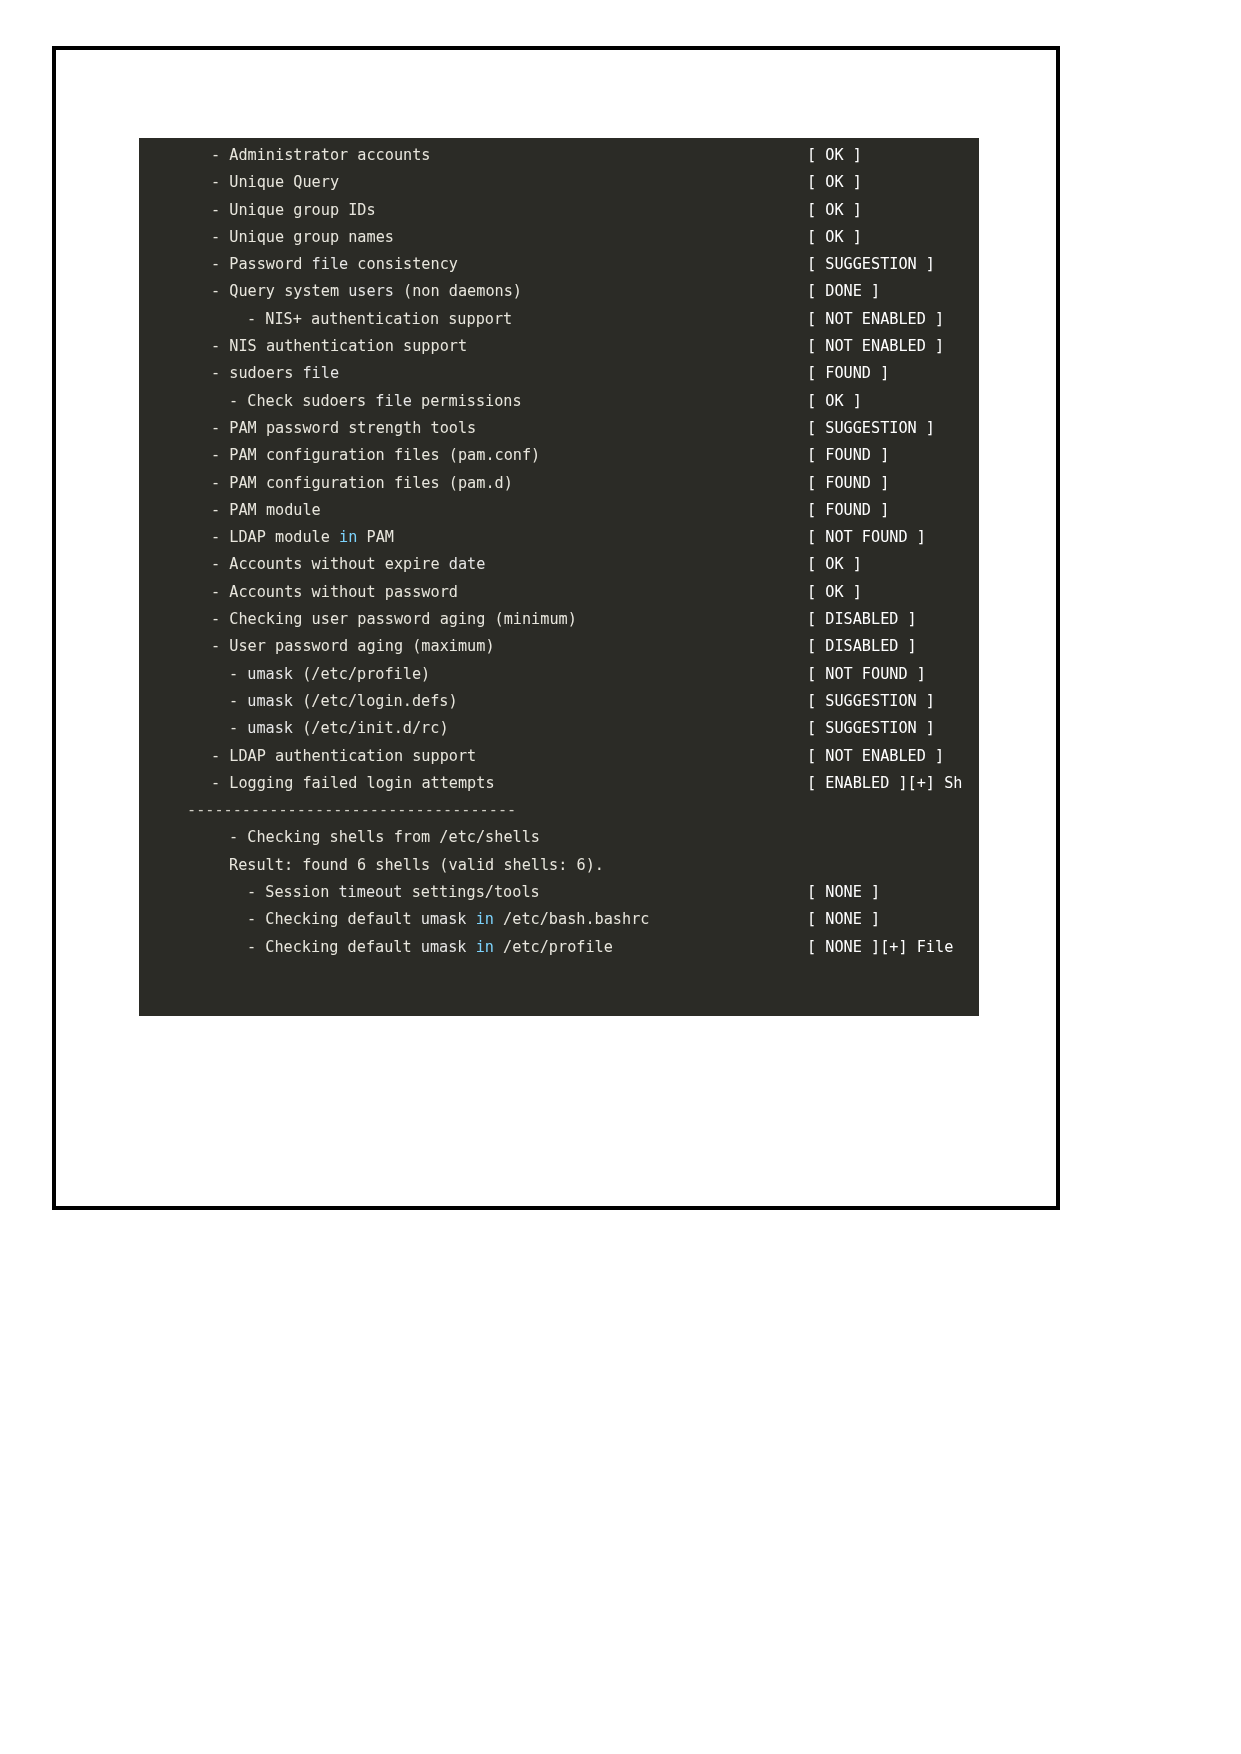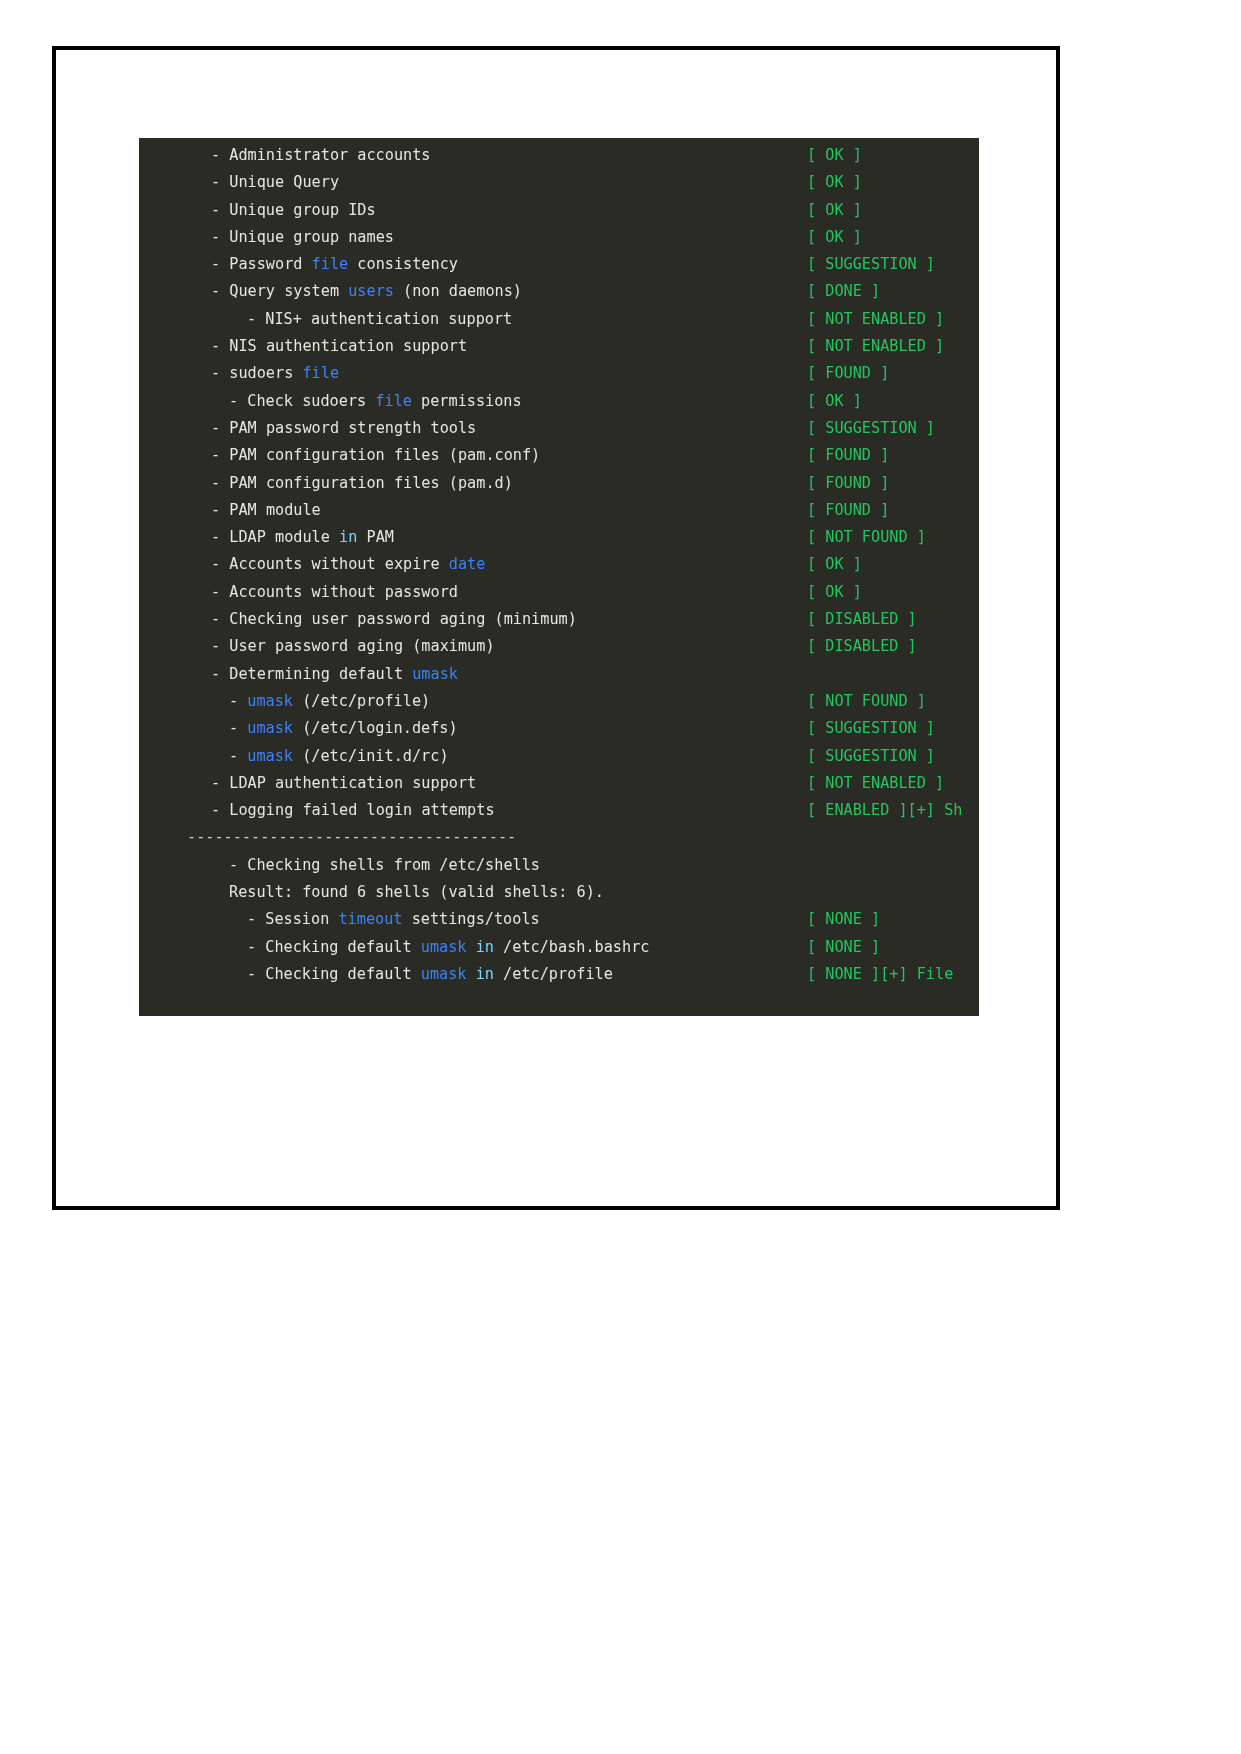--- a/index.html
+++ b/index.html
@@ -58,24 +58,24 @@
     white-space: pre;
   }
   .term-status {
     position: absolute;
     left: 668px;
     top: 0;
     white-space: pre;
   }
 
   
-  .kw-yellow { color: #3b82f6; }
+  .kw-yellow { color: #e5e5e5; }
   .kw-cyan   { color: #7dd3fc; }
   .txt       { color: #e8e6dd; }
-  .bracket   { color: #22c55e; }
+  .bracket   { color: #ffffff; }
   .sep       { color: #cfcdc4; }
 
   
   .page-number {
     position: absolute;
     left: 0;
     right: 0;
     top: 1382px;
     text-align: center;
     font-family: "Liberation Serif", serif;
@@ -102,21 +102,20 @@
         <div class="term-row"><span class="term-label" style="left: 90px;"><span class="txt">- </span><span class="txt"></span><span class="txt">Check</span><span class="txt"> </span><span class="txt">sudoers</span><span class="txt"> </span><span class="kw-yellow">file</span><span class="txt"> </span><span class="txt">permissions</span><span class="txt"></span></span><span class="term-status"><span class="bracket">[ OK ]</span></span></div>
         <div class="term-row"><span class="term-label" style="left: 72px;"><span class="txt">- </span><span class="txt"></span><span class="txt">PAM</span><span class="txt"> </span><span class="txt">password</span><span class="txt"> </span><span class="txt">strength</span><span class="txt"> </span><span class="txt">tools</span><span class="txt"></span></span><span class="term-status"><span class="bracket">[ SUGGESTION ]</span></span></div>
         <div class="term-row"><span class="term-label" style="left: 72px;"><span class="txt">- </span><span class="txt"></span><span class="txt">PAM</span><span class="txt"> </span><span class="txt">configuration</span><span class="txt"> </span><span class="txt">files</span><span class="txt"> (</span><span class="txt">pam</span><span class="txt">.</span><span class="txt">conf</span><span class="txt">)</span></span><span class="term-status"><span class="bracket">[ FOUND ]</span></span></div>
         <div class="term-row"><span class="term-label" style="left: 72px;"><span class="txt">- </span><span class="txt"></span><span class="txt">PAM</span><span class="txt"> </span><span class="txt">configuration</span><span class="txt"> </span><span class="txt">files</span><span class="txt"> (</span><span class="txt">pam</span><span class="txt">.</span><span class="txt">d</span><span class="txt">)</span></span><span class="term-status"><span class="bracket">[ FOUND ]</span></span></div>
         <div class="term-row"><span class="term-label" style="left: 72px;"><span class="txt">- </span><span class="txt"></span><span class="txt">PAM</span><span class="txt"> </span><span class="txt">module</span><span class="txt"></span></span><span class="term-status"><span class="bracket">[ FOUND ]</span></span></div>
         <div class="term-row"><span class="term-label" style="left: 72px;"><span class="txt">- </span><span class="txt"></span><span class="txt">LDAP</span><span class="txt"> </span><span class="txt">module</span><span class="txt"> </span><span class="kw-cyan">in</span><span class="txt"> </span><span class="txt">PAM</span><span class="txt"></span></span><span class="term-status"><span class="bracket">[ NOT FOUND ]</span></span></div>
         <div class="term-row"><span class="term-label" style="left: 72px;"><span class="txt">- </span><span class="txt"></span><span class="txt">Accounts</span><span class="txt"> </span><span class="txt">without</span><span class="txt"> </span><span class="txt">expire</span><span class="txt"> </span><span class="kw-yellow">date</span><span class="txt"></span></span><span class="term-status"><span class="bracket">[ OK ]</span></span></div>
         <div class="term-row"><span class="term-label" style="left: 72px;"><span class="txt">- </span><span class="txt"></span><span class="txt">Accounts</span><span class="txt"> </span><span class="txt">without</span><span class="txt"> </span><span class="txt">password</span><span class="txt"></span></span><span class="term-status"><span class="bracket">[ OK ]</span></span></div>
         <div class="term-row"><span class="term-label" style="left: 72px;"><span class="txt">- </span><span class="txt"></span><span class="txt">Checking</span><span class="txt"> </span><span class="txt">user</span><span class="txt"> </span><span class="txt">password</span><span class="txt"> </span><span class="txt">aging</span><span class="txt"> (</span><span class="txt">minimum</span><span class="txt">)</span></span><span class="term-status"><span class="bracket">[ DISABLED ]</span></span></div>
         <div class="term-row"><span class="term-label" style="left: 72px;"><span class="txt">- </span><span class="txt"></span><span class="txt">User</span><span class="txt"> </span><span class="txt">password</span><span class="txt"> </span><span class="txt">aging</span><span class="txt"> (</span><span class="txt">maximum</span><span class="txt">)</span></span><span class="term-status"><span class="bracket">[ DISABLED ]</span></span></div>
-        <div class="term-row"><span class="term-label" style="left: 72px;"><span class="txt">- </span><span class="txt"></span><span class="txt">Determining</span><span class="txt"> </span><span class="txt">default</span><span class="txt"> </span><span class="kw-yellow">umask</span><span class="txt"></span></span></div>
         <div class="term-row"><span class="term-label" style="left: 90px;"><span class="txt">- </span><span class="txt"></span><span class="kw-yellow">umask</span><span class="txt"> (/</span><span class="txt">etc</span><span class="txt">/</span><span class="txt">profile</span><span class="txt">)</span></span><span class="term-status"><span class="bracket">[ NOT FOUND ]</span></span></div>
         <div class="term-row"><span class="term-label" style="left: 90px;"><span class="txt">- </span><span class="txt"></span><span class="kw-yellow">umask</span><span class="txt"> (/</span><span class="txt">etc</span><span class="txt">/</span><span class="txt">login</span><span class="txt">.</span><span class="txt">defs</span><span class="txt">)</span></span><span class="term-status"><span class="bracket">[ SUGGESTION ]</span></span></div>
         <div class="term-row"><span class="term-label" style="left: 90px;"><span class="txt">- </span><span class="txt"></span><span class="kw-yellow">umask</span><span class="txt"> (/</span><span class="txt">etc</span><span class="txt">/</span><span class="txt">init</span><span class="txt">.</span><span class="txt">d</span><span class="txt">/</span><span class="txt">rc</span><span class="txt">)</span></span><span class="term-status"><span class="bracket">[ SUGGESTION ]</span></span></div>
         <div class="term-row"><span class="term-label" style="left: 72px;"><span class="txt">- </span><span class="txt"></span><span class="txt">LDAP</span><span class="txt"> </span><span class="txt">authentication</span><span class="txt"> </span><span class="txt">support</span><span class="txt"></span></span><span class="term-status"><span class="bracket">[ NOT ENABLED ]</span></span></div>
         <div class="term-row"><span class="term-label" style="left: 72px;"><span class="txt">- </span><span class="txt"></span><span class="txt">Logging</span><span class="txt"> </span><span class="txt">failed</span><span class="txt"> </span><span class="txt">login</span><span class="txt"> </span><span class="txt">attempts</span><span class="txt"></span></span><span class="term-status"><span class="bracket">[ ENABLED ][+] Sh</span></span></div>
         <div class="term-row"><span class="term-label" style="left: 48px;"><span class="sep">------------------------------------</span></span></div>
         <div class="term-row"><span class="term-label" style="left: 90px;"><span class="txt">- </span><span class="txt"></span><span class="txt">Checking</span><span class="txt"> </span><span class="txt">shells</span><span class="txt"> </span><span class="txt">from</span><span class="txt"> /</span><span class="txt">etc</span><span class="txt">/</span><span class="txt">shells</span><span class="txt"></span></span></div>
         <div class="term-row"><span class="term-label" style="left: 90px;"><span class="txt"></span><span class="txt">Result</span><span class="txt">: </span><span class="txt">found</span><span class="txt"> 6 </span><span class="txt">shells</span><span class="txt"> (</span><span class="txt">valid</span><span class="txt"> </span><span class="txt">shells</span><span class="txt">: 6).</span></span></div>
         <div class="term-row"><span class="term-label" style="left: 108px;"><span class="txt">- </span><span class="txt"></span><span class="txt">Session</span><span class="txt"> </span><span class="kw-yellow">timeout</span><span class="txt"> </span><span class="txt">settings</span><span class="txt">/</span><span class="txt">tools</span><span class="txt"></span></span><span class="term-status"><span class="bracket">[ NONE ]</span></span></div>
         <div class="term-row"><span class="term-label" style="left: 108px;"><span class="txt">- </span><span class="txt"></span><span class="txt">Checking</span><span class="txt"> </span><span class="txt">default</span><span class="txt"> </span><span class="kw-yellow">umask</span><span class="txt"> </span><span class="kw-cyan">in</span><span class="txt"> /</span><span class="txt">etc</span><span class="txt">/</span><span class="txt">bash</span><span class="txt">.</span><span class="txt">bashrc</span><span class="txt"></span></span><span class="term-status"><span class="bracket">[ NONE ]</span></span></div>

